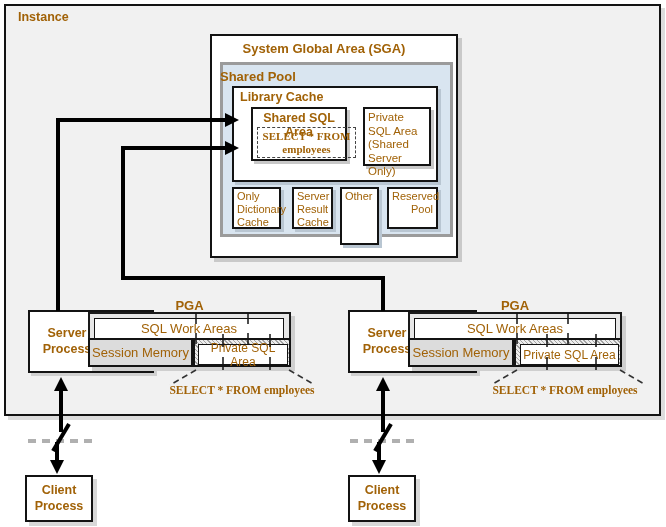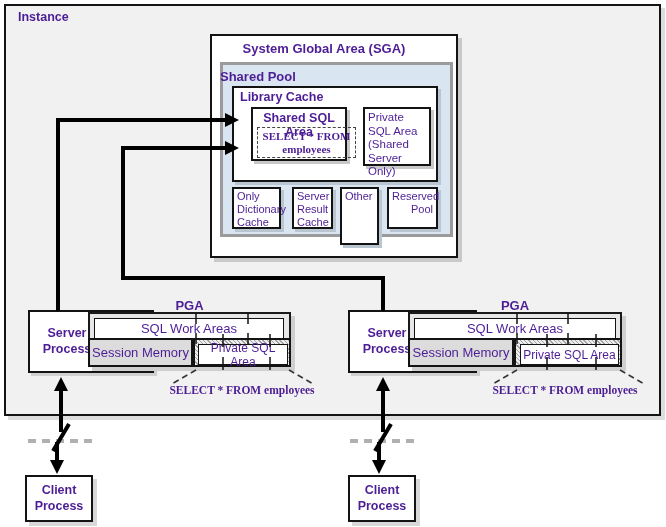--- a/index.html
+++ b/index.html
@@ -1,17 +1,17 @@
 <!DOCTYPE html>
 <html><head>
 <meta charset="utf-8">
 <style>
   html,body{margin:0;padding:0;background:#fff;}
   .stage{position:relative;width:666px;height:527px;background:#fff;
-         font-family:"Liberation Sans",sans-serif;color:#4c1d95;overflow:hidden;}
+         font-family:"Liberation Sans",sans-serif;color:#a16207;overflow:hidden;}
   .abs{position:absolute;box-sizing:border-box;}
   .bx{position:absolute;box-sizing:border-box;background:#fff;border:2px solid #131313;}
   .pre{white-space:pre-line;}
   .ctr{display:flex;align-items:center;justify-content:center;text-align:center;}
   .mono{font-family:Liberation Serif, serif;}
   .hatch{background:repeating-linear-gradient(45deg,#ededed 0,#ededed 2px,#a2a2a2 2px,#a2a2a2 3px);}
   svg{display:block;}
 </style>
 </head>
 <body>

